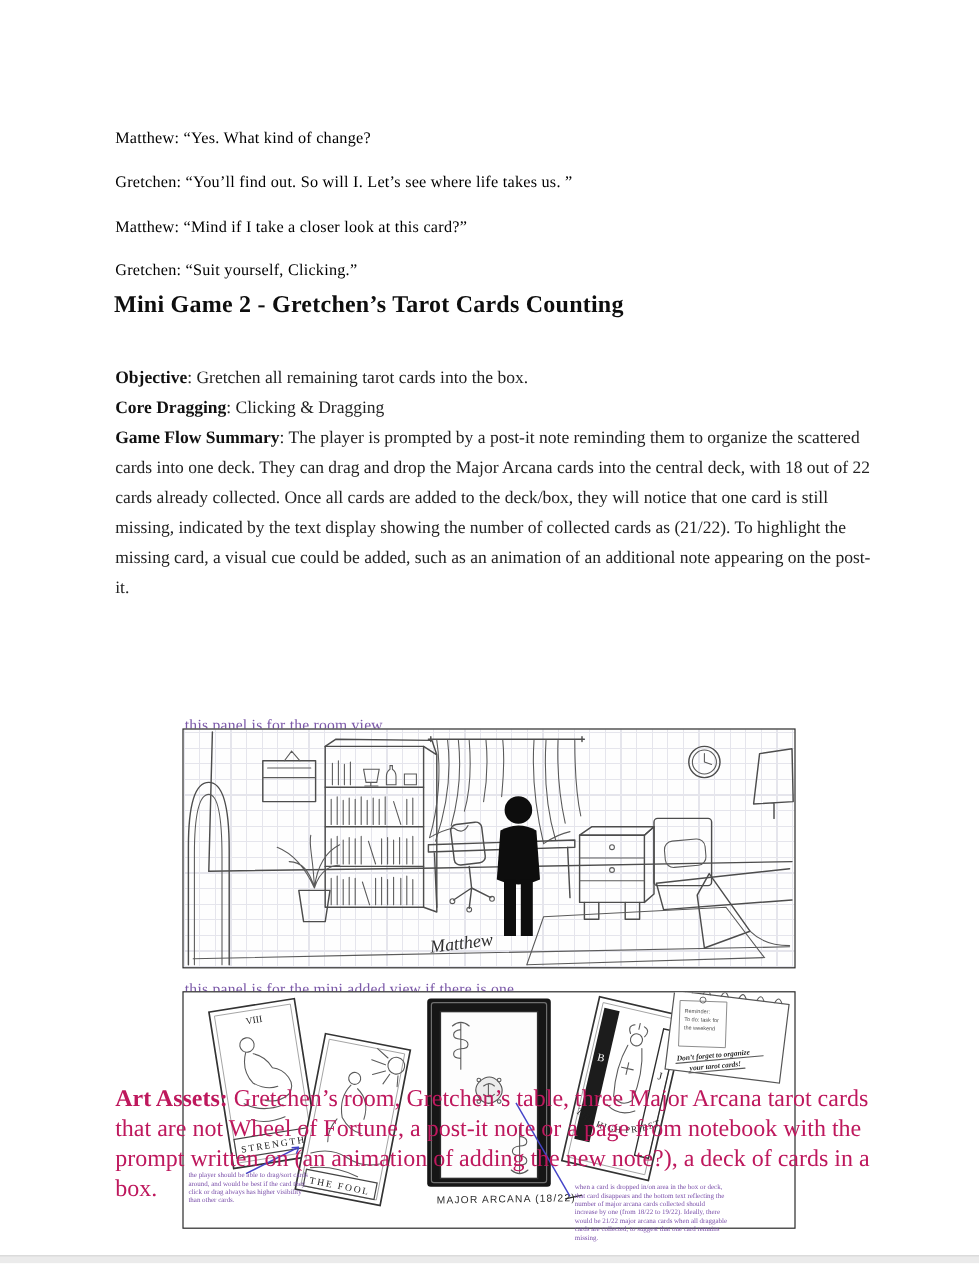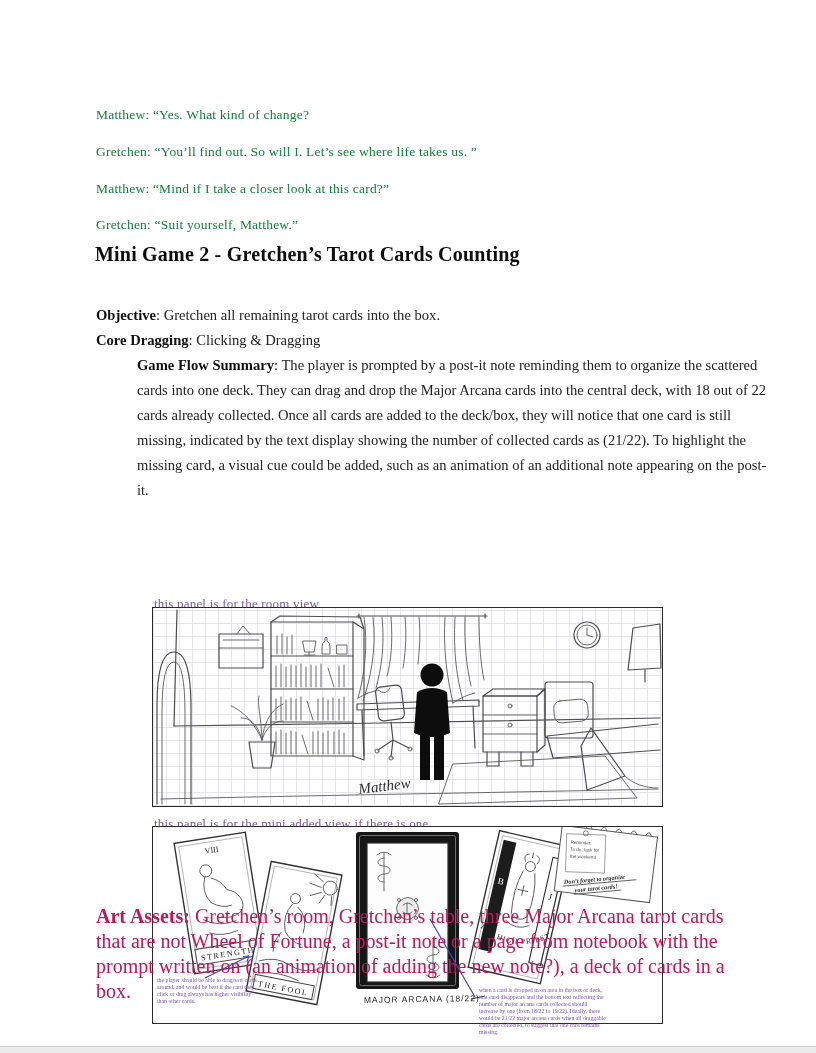--- a/index.html
+++ b/index.html
@@ -1,32 +1,32 @@
 <!DOCTYPE html>
 <html><head>
 <meta charset="utf-8">
 <style>
   html,body{margin:0;padding:0;background:#ffffff;}
   .page{
     position:relative;width:816px;height:1053px;background:#ffffff;
     font-family:"Liberation Serif", serif;overflow:hidden;
   }
   .dialogue{
-    position:absolute;left:96px;font-size:13.5px;color:#15803d;
+    position:absolute;left:96px;font-size:13.5px;color:#000000;
     letter-spacing:.2px;white-space:nowrap;
   }
   .heading{
     position:absolute;left:95px;top:230px;font-size:20px;font-weight:bold;
     color:#0e0e0e;letter-spacing:.2px;white-space:nowrap;
   }
   .bodyline{
     position:absolute;left:96px;font-size:14.6px;color:#232323;line-height:25px;
   }
   .bodyline b{color:#111;}
-  .para{width:634px;margin-left:41px;}
+  .para{width:634px;}
   .fig-caption{
     position:absolute;left:154px;font-size:13px;color:#7b58a8;letter-spacing:.2px;
   }
   .panel{
     position:absolute;left:152px;width:509px;border:1.5px solid #2a2a2a;
     background:#ffffff;
   }
   .panel.grid{
     background-color:#fefefe;
     background-image:
@@ -50,21 +50,21 @@
   .sk2{stroke:#5a5a5a;stroke-width:.9;fill:none;stroke-linecap:round;}
 </style>
 </head>
 <body>
 
 <div class="page">
 
   <p class="dialogue" style="top:93px">Matthew: “Yes. What kind of change?</p>
   <p class="dialogue" style="top:130px">Gretchen: “You’ll find out. So will I. Let’s see where life takes us. ”</p>
   <p class="dialogue" style="top:167px">Matthew: “Mind if I take a closer look at this card?”</p>
-  <p class="dialogue" style="top:203px">Gretchen: “Suit yourself, Matthew.”</p>
+  <p class="dialogue" style="top:203px">Gretchen: “Suit yourself, Clicking.”</p>
 
   <h1 class="heading">Mini Game 2 - Gretchen’s Tarot Cards Counting</h1>
 
   <p class="bodyline" style="top:288px"><b>Objective</b><span>: Gretchen all remaining tarot cards into the box.</span></p>
   <p class="bodyline" style="top:313px"><b>Core Dragging</b><span>: Clicking &amp; Dragging</span></p>
   <p class="bodyline para" style="top:338px"><b>Game Flow Summary</b><span>: The player is prompted by a post-it note reminding them to organize the scattered cards into one deck. They can drag and drop the Major Arcana cards into the central deck, with 18 out of 22 cards already collected. Once all cards are added to the deck/box, they will notice that one card is still missing, indicated by the text display showing the number of collected cards as (21/22). To highlight the missing card, a visual cue could be added, such as an animation of an additional note appearing on the post-it.</span></p>
 
   <div class="fig-caption" style="top:596px">this panel is for the room view</div>
   <div class="panel grid" style="top:607px;height:198px;">
     <svg width="509" height="198" viewBox="0 0 509 198">

